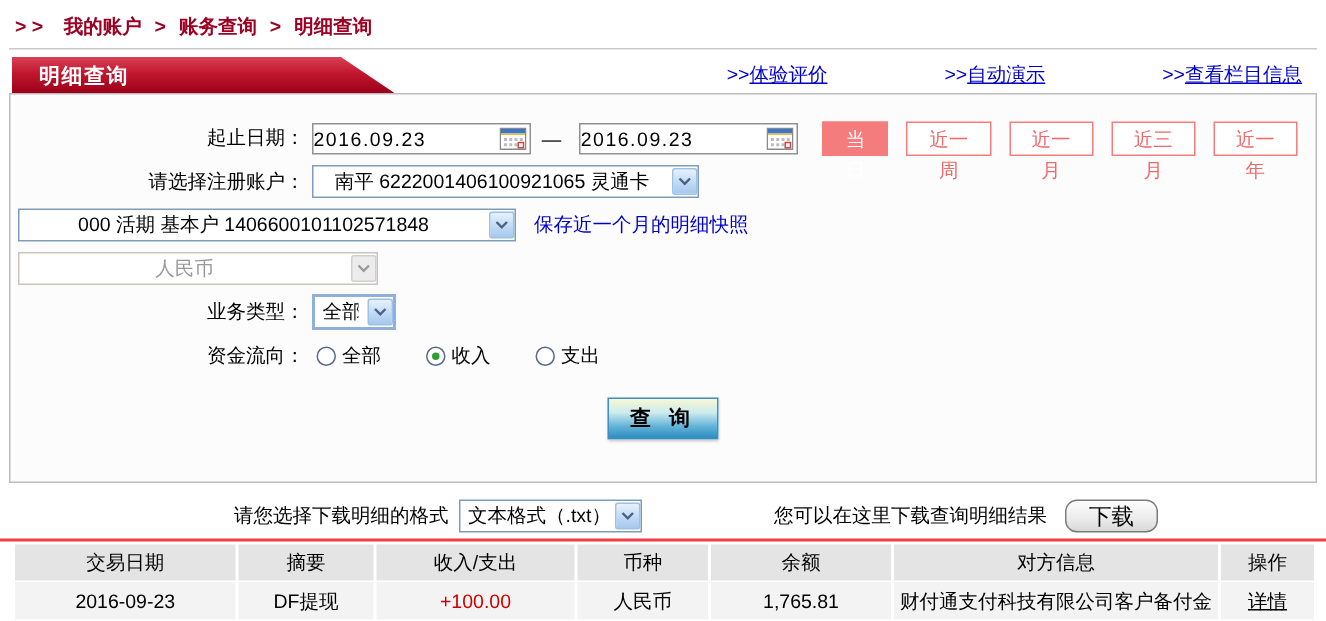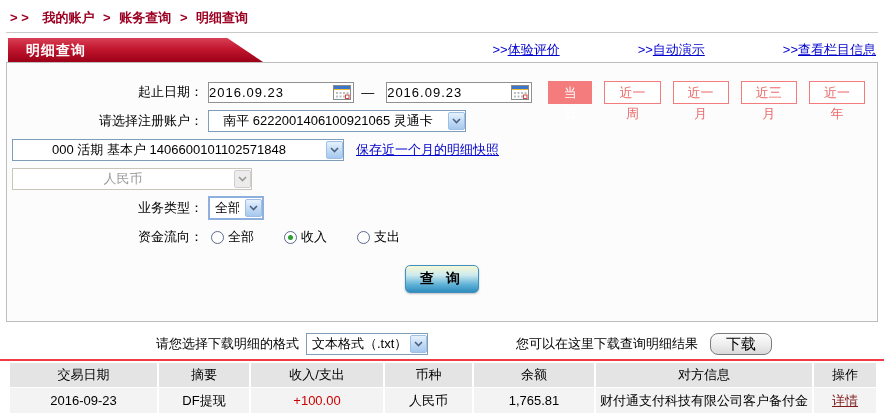--- a/index.html
+++ b/index.html
@@ -11,21 +11,21 @@
   .crumbbar a { color:#9c0022; text-decoration:none; }
   .crumb-sep { margin:0 5px; }
   .topline { margin:7px 6px 0 6px; border-top:1px solid #c9c9c9; }
 
   
   .tabrow { position:relative; height:24px; margin-top:5px; }
   .tab { position:absolute; left:8px; top:0; width:255px; height:24px; line-height:24px;
     background:linear-gradient(180deg,#d94055 0%,#c1172f 45%,#9c0018 100%);
     clip-path:polygon(0 0, 86% 0, 100% 100%, 0 100%);
     color:#fff; font-weight:bold; font-size:14px; padding-left:18px; letter-spacing:1px; }
-  .toplinks { position:absolute; right:8px; top:3px; display:flex; gap:78px; }
+  .toplinks { position:absolute; right:16px; top:3px; display:flex; gap:78px; }
   .toplinks .lk { color:#0000cc; font-size:13px; text-decoration:none; cursor:pointer; }
   .toplinks .lk u { text-decoration:underline; }
 
   
   .panel { margin:0 6px; height:260px; border:1px solid #bdbdbd; background:#fcfcfc; padding-top:17px; }
   .frow { display:flex; align-items:center; margin-bottom:5px; min-height:24px; }
   .flabel { width:196px; text-align:right; flex:0 0 196px; }
 
   
   .datebox { display:flex; align-items:center; width:152px; height:21px;
@@ -44,54 +44,54 @@
   .xpsel { display:flex; align-items:center; height:22px; border:1px solid #7f9db9;
     background:#fff; padding-left:5px; margin-left:5px; cursor:pointer; }
   .xpsel .seltext { flex:1; white-space:nowrap; overflow:hidden;text-align:center; }
   .xpsel .arrow { width:17px; height:18px; margin-left:6px; flex:0 0 17px;
     background:linear-gradient(180deg,#e6f2fd 0%,#c4dcf5 50%,#a6c8ee 100%);
     border:1px solid #9ebfe6; border-radius:2px; display:flex; align-items:center; justify-content:center; }
   .xpsel.disabled { border-color:#c9c5b8; color:#999; cursor:default; }
   .xpsel.disabled .arrow { background:#ececec; border-color:#cfcfcf; }
   .xpsel.focus { border:2px solid #8fb0dc; height:24px; }
 
-  .snaplink { color:#0000cc; text-decoration:underline; margin-left:12px; cursor:pointer; }
+  .snaplink { color:#0000cc; margin-left:12px; cursor:pointer; }
 
   
   .radiogrp { display:flex; align-items:center; }
   .radio-item { display:flex; align-items:center; margin-right:30px; cursor:pointer; }
   .rdot { width:13px; height:13px; border-radius:50%; border:1px solid #5a6a8d; background:#fff;
     margin-right:4px; position:relative; flex:0 0 13px; }
   .rdot.checked::after { content:""; position:absolute; left:3px; top:3px; width:5px; height:5px;
     border-radius:50%; background:#2f9e33; }
 
   
   .qrow { display:flex; justify-content:center; margin-top:9px; }
-  .querybtn { width:74px; height:28px; border:1px solid #3f8fc0; border-radius:5px;
+  .querybtn { width:74px; height:28px; border:1px solid #3f8fc0; border-radius:0;
     background:linear-gradient(180deg,#f7f8d4 0%,#cdeaee 35%,#62b4d8 70%,#2f8cbe 100%);
     font-size:14px; font-weight:bold; color:#000; letter-spacing:4px; cursor:pointer;
     box-shadow:0 1px 2px rgba(0,0,0,.25); }
 
   
   .dlrow { display:flex; align-items:center; margin:10px 0 0 156px; height:24px; }
   .dlrow .xpsel { width:122px; margin-left:7px; }
   .dlhint { margin-left:88px; }
   .dlbtn { margin-left:12px; width:62px; height:22px; border:1px solid #7b7b7b; border-radius:8px;
     background:linear-gradient(180deg,#fdfdfd 0%,#ebebeb 60%,#d9d9d9 100%); font-size:15px; cursor:pointer; }
 
   .redline { margin-top:3px; border-top:2px solid #ef3b45; }
 
   
   table.results { margin:1px 8px 0 8px; width:868px; border-collapse:separate; border-spacing:2px 1px;
     table-layout:fixed; font-size:13px; }
   table.results th { background:#e4e4e4; font-weight:normal; height:24px; text-align:center; }
   table.results td { background:#f3f3f3; height:25px; text-align:center; }
   .c0{width:147px}.c1{width:90px}.c2{width:132px}.c3{width:87px}.c4{width:120px}.c5{width:216px}.c6{width:62px}
   .amount-in { color:#cc0000; }
-  .detail-link { color:#7f1d1d; text-decoration:underline; cursor:pointer; }
+  .detail-link { color:#000000; text-decoration:underline; cursor:pointer; }
 </style>
 </head>
 <body>
 
 <div class="crumbbar">
   <span>&gt; &gt;</span>
   <span class="crumb-sep"></span>
   <a>我的账户</a>
   <span class="crumb-sep">&gt;</span>
   <a>账务查询</a>

